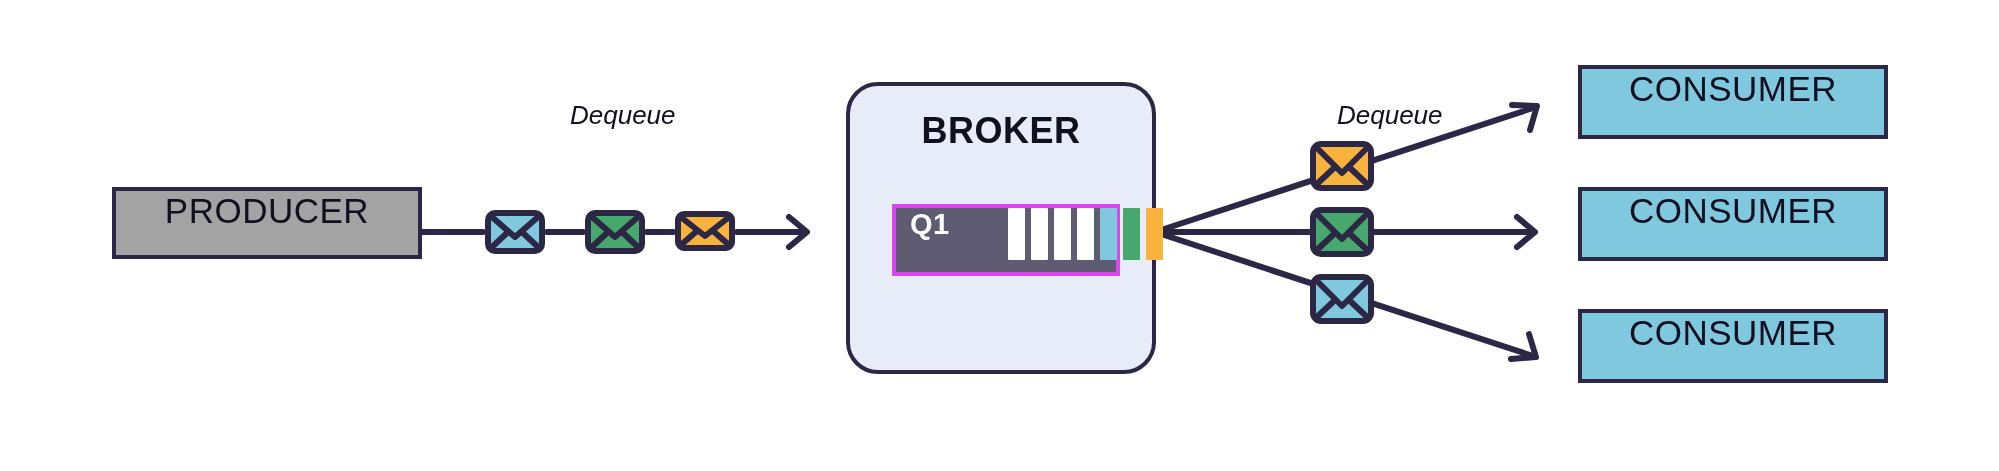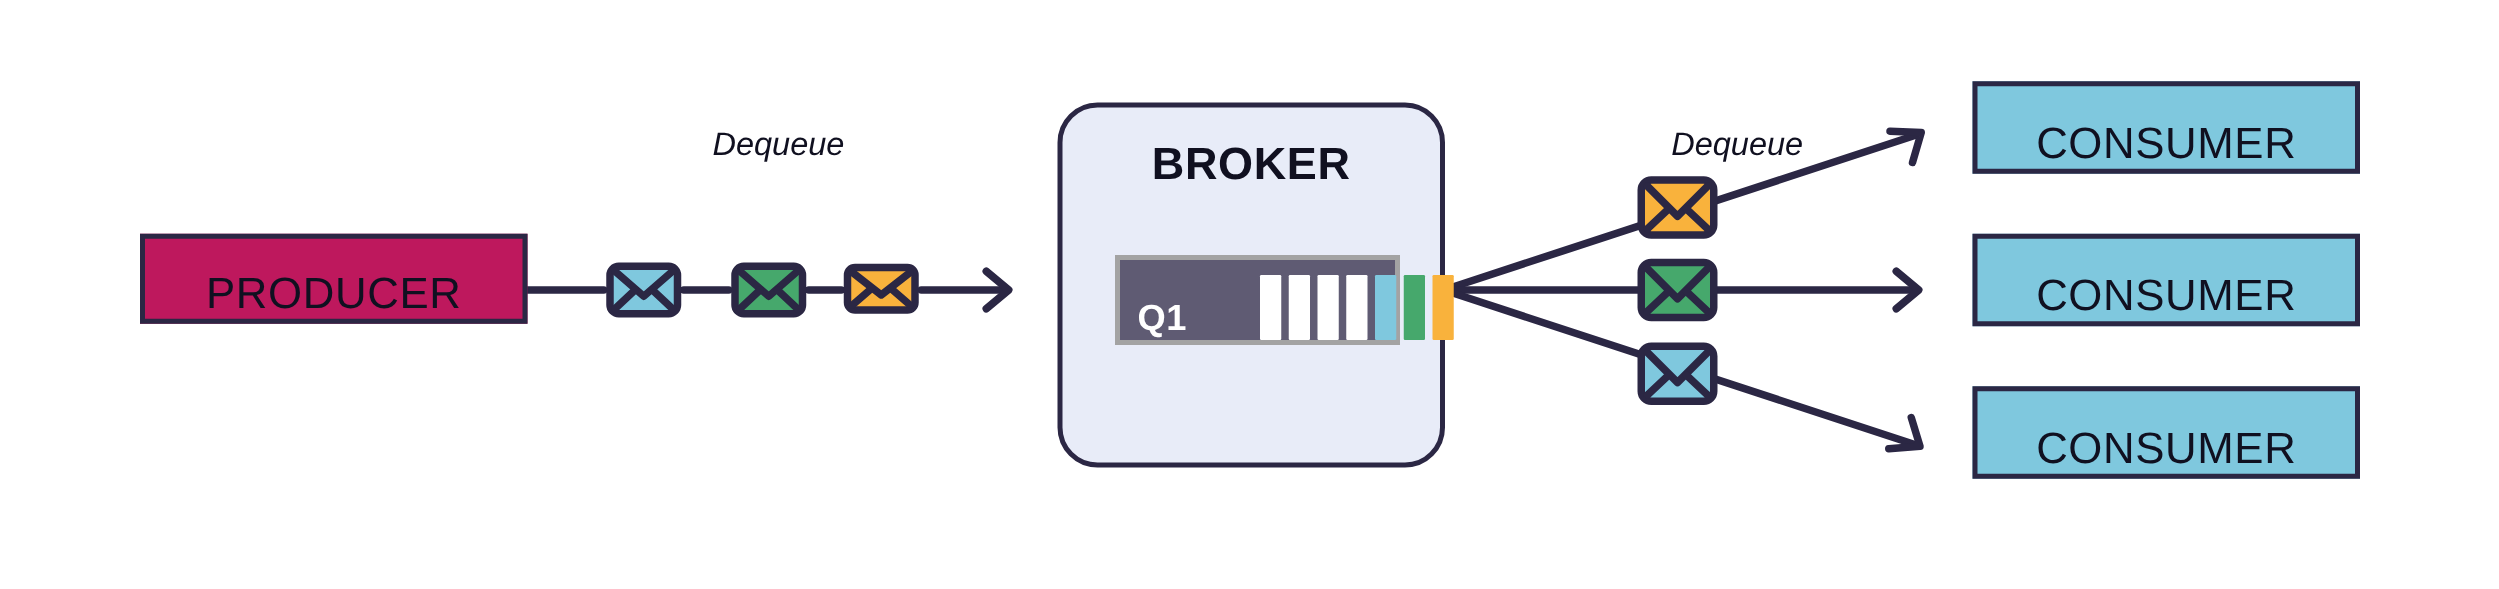--- a/index.html
+++ b/index.html
@@ -28,32 +28,32 @@
     height: 471px;
     overflow: visible;
   }
 
   
   .node {
     position: absolute;
     box-sizing: border-box;
     border: 4px solid #2b2744;
     display: flex;
-    align-items: flex-end;
+    align-items: flex-start;
     justify-content: center;
     z-index: 3;
   }
   .node-label {
     font-size: 35px;
     font-weight: 400;
     letter-spacing: 0.5px;
     color: #101020;
     white-space: nowrap;
   }
-  .producer-node { background: #be185d; }
+  .producer-node { background: #a3a3a3; }
   .consumer-node { background: #7FC8DE; }
 
   
   .broker-node {
     position: absolute;
     box-sizing: border-box;
     background: #E8ECF8;
     border: 4px solid #2b2744;
     border-radius: 32px;
     z-index: 3;
@@ -68,23 +68,23 @@
     font-weight: 700;
     color: #101020;
     letter-spacing: 0.5px;
   }
 
   
   .queue-bar {
     position: absolute;
     box-sizing: border-box;
     background: #5F5B73;
-    border: 4px solid #a3a3a3;
+    border: 4px solid #d946ef;
     display: flex;
-    align-items: flex-end;
+    align-items: flex-start;
     padding: 0 14px;
     gap: 32px;
   }
   .queue-name {
     font-size: 29px;
     font-weight: 700;
     color: #ffffff;
     margin-right: 26px;
     letter-spacing: 0.5px;
   }

